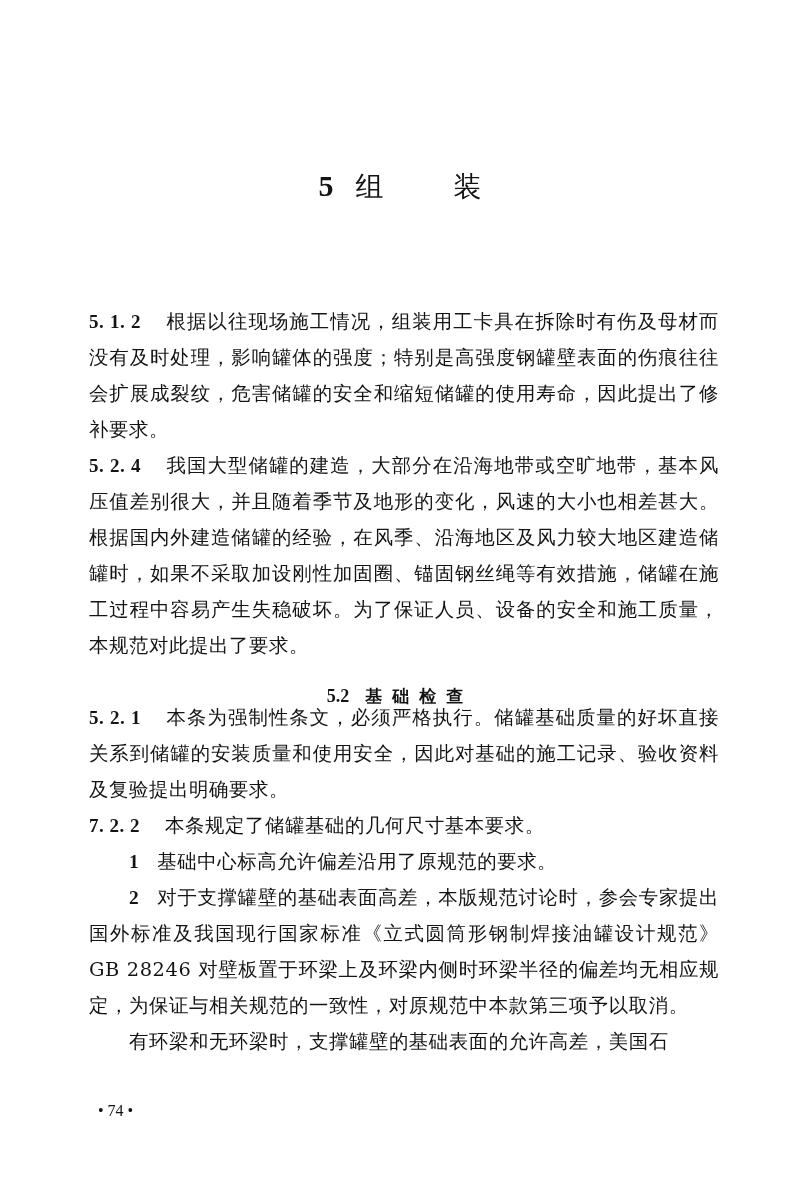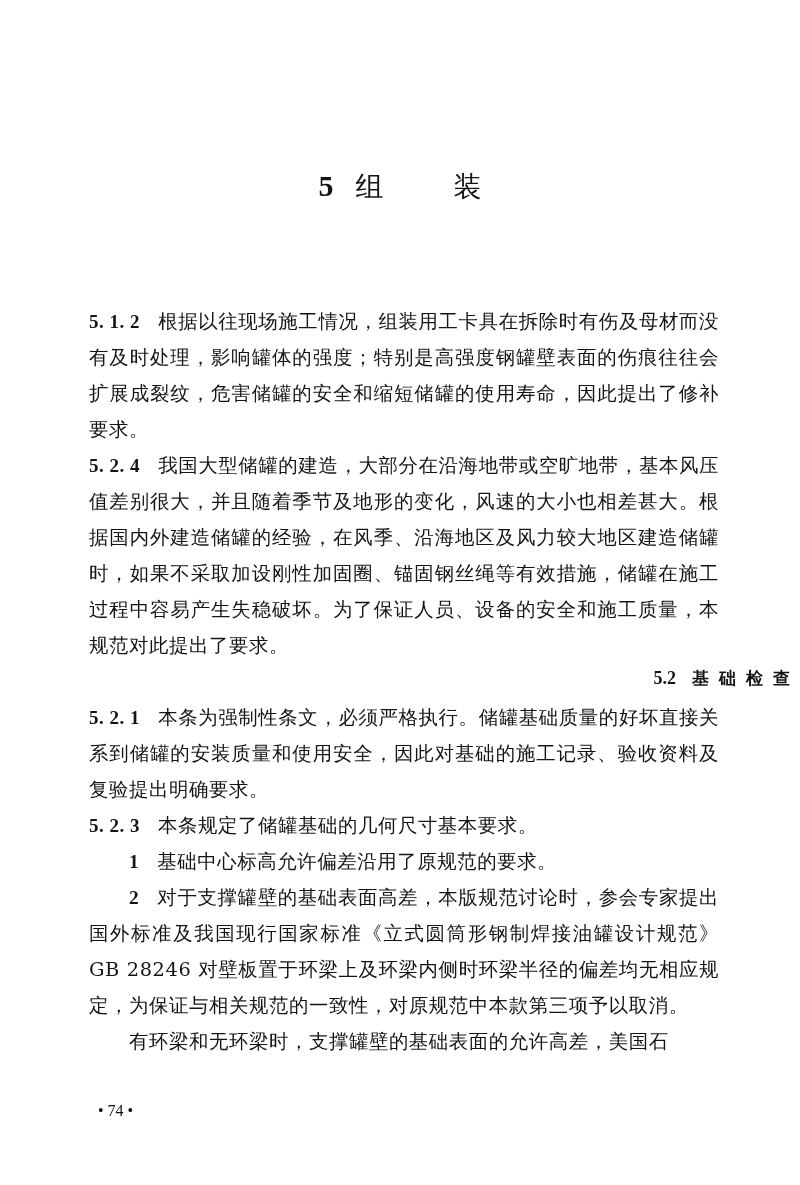--- a/index.html
+++ b/index.html
@@ -10,21 +10,21 @@
                    font-size: 28px; letter-spacing: 0; }
   .chapter-title .num { font-weight: bold; font-family: "Liberation Serif", serif; font-size: 30px; margin-right: 22px; }
   .chapter-title .w1 { margin-right: 70px; }
   .section-heading { position: absolute; left: 0; width: 800px; text-align: center;
                      font-size: 17px; font-weight: bold; font-family: "DejaVu Sans", sans-serif; }
   .section-heading .snum { font-family: "Liberation Serif", serif; font-size: 18px; margin-right: 16px; }
   .section-heading .stitle { letter-spacing: 10px; }
   .body-text { position: absolute; left: 89px; width: 630px; font-size: 19.4px; line-height: 36px;
                text-align: justify; text-justify: inter-character; letter-spacing: 0.6px; }
   .body-text p { margin: 0; }
-  .clause-num { font-weight: bold; font-family: "Liberation Serif", serif; font-size: 19px; margin-right: 18px; letter-spacing: 0.5px; }
+  .clause-num { font-weight: bold; font-family: "Liberation Serif", serif; font-size: 19px; margin-right: 25px; letter-spacing: 0.5px; }
   .item-num { font-weight: bold; font-family: "Liberation Serif", serif; margin-right: 18px; }
   .indent { text-indent: 40px; }
   .page-number { position: absolute; top: 1066px; left: 98px; font-size: 16px;
                  font-family: "Liberation Serif", serif; margin-top: 36px; }
 </style>
 </head>
 <body>
 
 <div class="page">
 
@@ -35,30 +35,30 @@
 
   <div class="body-text" style="top:304px;">
     <p>
       <span class="clause-num">5. 1. 2</span><span>根据以往现场施工情况，组装用工卡具在拆除时有伤及母材而没有及时处理，影响罐体的强度；特别是高强度钢罐壁表面的伤痕往往会扩展成裂纹，危害储罐的安全和缩短储罐的使用寿命，因此提出了修补要求。</span>
     </p>
     <p>
       <span class="clause-num">5. 2. 4</span><span>我国大型储罐的建造，大部分在沿海地带或空旷地带，基本风压值差别很大，并且随着季节及地形的变化，风速的大小也相差甚大。根据国内外建造储罐的经验，在风季、沿海地区及风力较大地区建造储罐时，如果不采取加设刚性加固圈、锚固钢丝绳等有效措施，储罐在施工过程中容易产生失稳破坏。为了保证人员、设备的安全和施工质量，本规范对此提出了要求。</span>
     </p>
   </div>
 
-  <div class="section-heading" style="top:667px;text-align:right;">
+  <div class="section-heading" style="top:685px;">
     <span class="snum">5.2</span><span class="stitle">基础检查</span>
   </div>
 
   <div class="body-text" style="top:700px;">
     <p>
       <span class="clause-num">5. 2. 1</span><span>本条为强制性条文，必须严格执行。储罐基础质量的好坏直接关系到储罐的安装质量和使用安全，因此对基础的施工记录、验收资料及复验提出明确要求。</span>
     </p>
     <p>
-      <span class="clause-num">5. 2. 3</span><span>本条规定了储罐基础的几何尺寸基本要求。</span>
+      <span class="clause-num">7. 2. 2</span><span>本条规定了储罐基础的几何尺寸基本要求。</span>
     </p>
     <p class="indent">
       <span class="item-num">1</span><span>基础中心标高允许偏差沿用了原规范的要求。</span>
     </p>
     <p class="indent">
       <span class="item-num">2</span><span>对于支撑罐壁的基础表面高差，本版规范讨论时，参会专家提出国外标准及我国现行国家标准《立式圆筒形钢制焊接油罐设计规范》GB 28246 对壁板置于环梁上及环梁内侧时环梁半径的偏差均无相应规定，为保证与相关规范的一致性，对原规范中本款第三项予以取消。</span>
     </p>
     <p class="indent">有环梁和无环梁时，支撑罐壁的基础表面的允许高差，美国石</p>
   </div>
 

